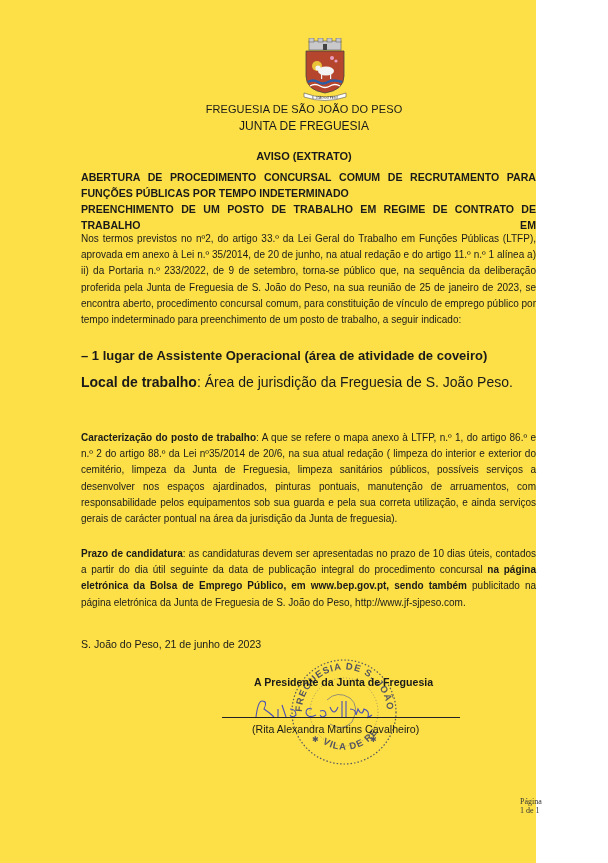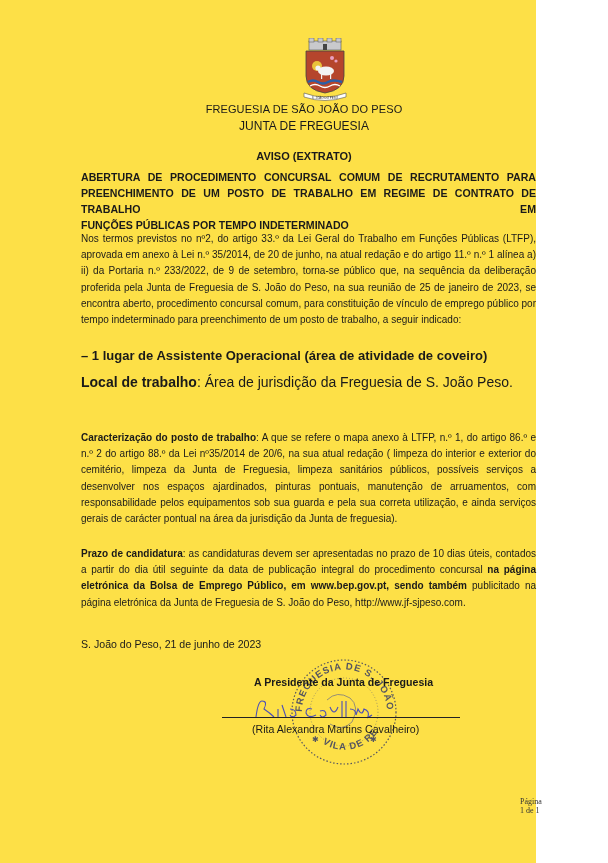--- a/index.html
+++ b/index.html
@@ -67,22 +67,22 @@
     <text x="29" y="60.5" font-size="3" text-anchor="middle" fill="#333" font-family="Liberation Sans, sans-serif">S. JOÃO DO PESO</text>
   </svg>
 
   <div class="org-name">FREGUESIA DE SÃO JOÃO DO PESO</div>
   <div class="org-sub">JUNTA DE FREGUESIA</div>
 
   <div class="aviso">AVISO (EXTRATO)</div>
 
   <div class="title">
     <span class="l">ABERTURA DE PROCEDIMENTO CONCURSAL COMUM DE RECRUTAMENTO PARA</span>
+    <span class="l last">FUNÇÕES PÚBLICAS POR TEMPO INDETERMINADO</span>
     <span class="l">PREENCHIMENTO DE UM POSTO DE TRABALHO EM REGIME DE CONTRATO DE TRABALHO EM</span>
-    <span class="l last">FUNÇÕES PÚBLICAS POR TEMPO INDETERMINADO</span>
   </div>
 
   <div class="para p1">Nos termos previstos no nº2, do artigo 33.º da Lei Geral do Trabalho em Funções Públicas (LTFP), aprovada em anexo à Lei n.º 35/2014, de 20 de junho, na atual redação e do artigo 11.º n.º 1 alínea a) ii) da Portaria n.º 233/2022, de 9 de setembro, torna-se público que, na sequência da deliberação proferida pela Junta de Freguesia de S. João do Peso, na sua reunião de 25 de janeiro de 2023, se encontra aberto, procedimento concursal comum, para constituição de vínculo de emprego público por tempo indeterminado para preenchimento de um posto de trabalho, a seguir indicado:</div>
 
   <div class="item">– 1 lugar de Assistente Operacional (área de atividade de coveiro)</div>
 
   <div class="local">
     <b>Local de trabalho</b><span>: Área de jurisdição da Freguesia de S. João Peso.</span>
   </div>
 

